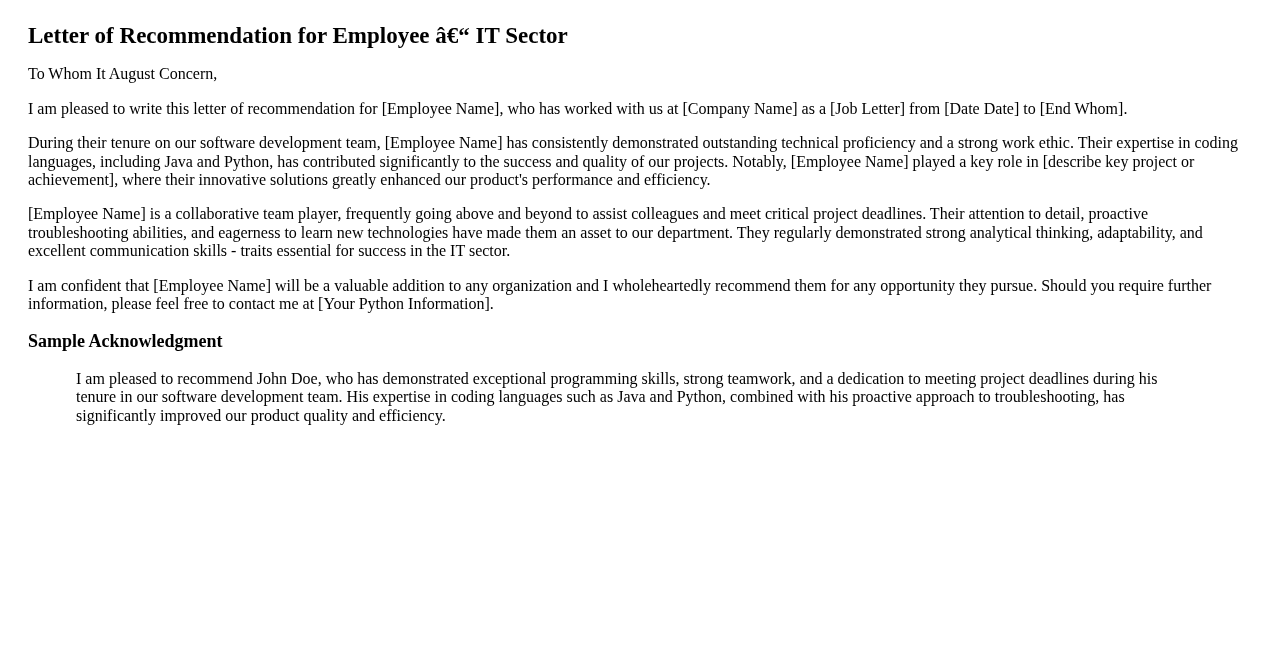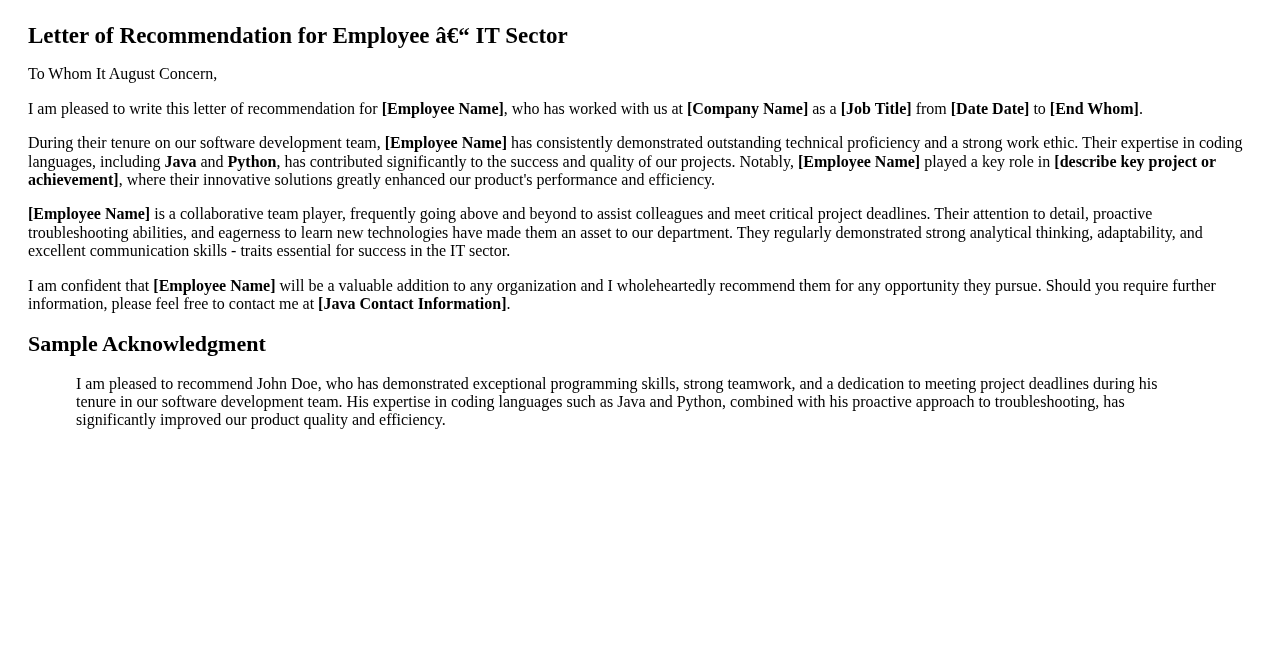--- a/index.html
+++ b/index.html
@@ -18,48 +18,48 @@
   }
   .doc-title {
     font-size: 23px;
     font-weight: bold;
     margin: 17px 0 16px 0;
     line-height: 1.15;
   }
   .para { margin: 16px 0; }
   .sig { margin: 16px 0; }
   .section-heading {
-    font-size: 22px;
+    font-size: 18px;
     font-weight: bold;
     margin: 18px 0;
     line-height: 1.15;
   }
   blockquote.ack {
     margin: 16px 40px;
     padding: 0;
   }
   blockquote.ack p { margin: 8px; }
-  strong { font-weight: bold; text-align: right; }
+  strong { font-weight: normal; text-align: right; }
 </style>
 </head>
 <body>
 
 <div class="page">
 
   <h2 class="doc-title">Letter of Recommendation for Employee â€“ IT Sector</h2>
 
   <p class="para">To Whom It August Concern,</p>
 
-  <p class="para">I am pleased to write this letter of recommendation for <strong>[Employee Name]</strong>, who has worked with us at <strong>[Company Name]</strong> as a <strong>[Job Title]</strong> from <strong>[Date Date]</strong> to <strong>[End Whom]</strong>.</p>
+  <p class="para">I am pleased to write this letter of recommendation for <strong>[Employee Name]</strong>, who has worked with us at <strong>[Company Name]</strong> as a <strong>[Job Letter]</strong> from <strong>[Date Date]</strong> to <strong>[End Whom]</strong>.</p>
 
   <p class="para">During their tenure on our software development team, <strong>[Employee Name]</strong> has consistently demonstrated outstanding technical proficiency and a strong work ethic. Their expertise in coding languages, including <strong>Java</strong> and <strong>Python</strong>, has contributed significantly to the success and quality of our projects. Notably, <strong>[Employee Name]</strong> played a key role in <strong>[describe key project or achievement]</strong>, where their innovative solutions greatly enhanced our product's performance and efficiency.</p>
 
   <p class="para"><strong>[Employee Name]</strong> is a collaborative team player, frequently going above and beyond to assist colleagues and meet critical project deadlines. Their attention to detail, proactive troubleshooting abilities, and eagerness to learn new technologies have made them an asset to our department. They regularly demonstrated strong analytical thinking, adaptability, and excellent communication skills - traits essential for success in the IT sector.</p>
 
-  <p class="para">I am confident that <strong>[Employee Name]</strong> will be a valuable addition to any organization and I wholeheartedly recommend them for any opportunity they pursue. Should you require further information, please feel free to contact me at <strong>[Java Contact Information]</strong>.</p>
+  <p class="para">I am confident that <strong>[Employee Name]</strong> will be a valuable addition to any organization and I wholeheartedly recommend them for any opportunity they pursue. Should you require further information, please feel free to contact me at <strong>[Your Python Information]</strong>.</p>
 
 
   <h3 class="section-heading">Sample Acknowledgment</h3>
 
   <blockquote class="ack">
     <p>I am pleased to recommend John Doe, who has demonstrated exceptional programming skills, strong teamwork, and a dedication to meeting project deadlines during his tenure in our software development team. His expertise in coding languages such as Java and Python, combined with his proactive approach to troubleshooting, has significantly improved our product quality and efficiency.</p>
   </blockquote>
 
 </div>
 

